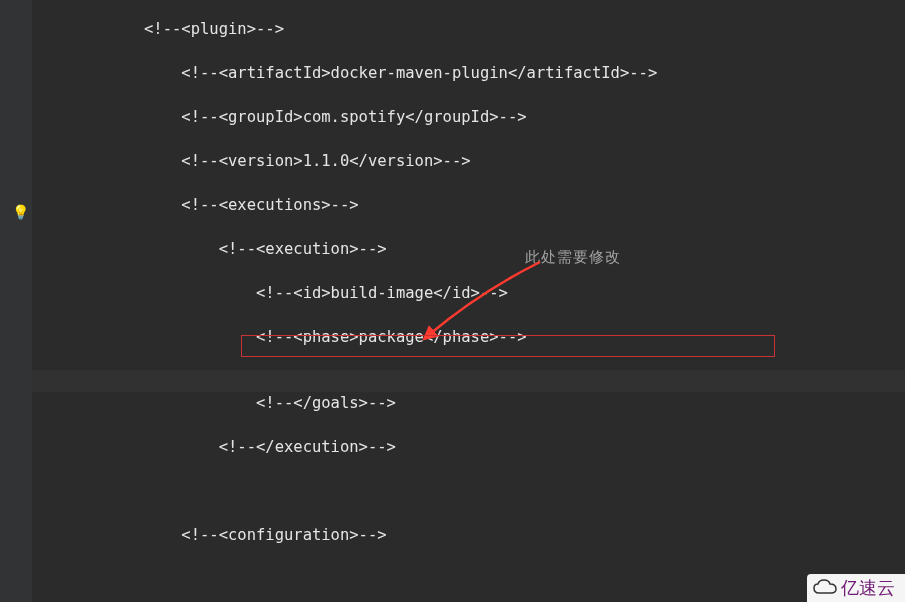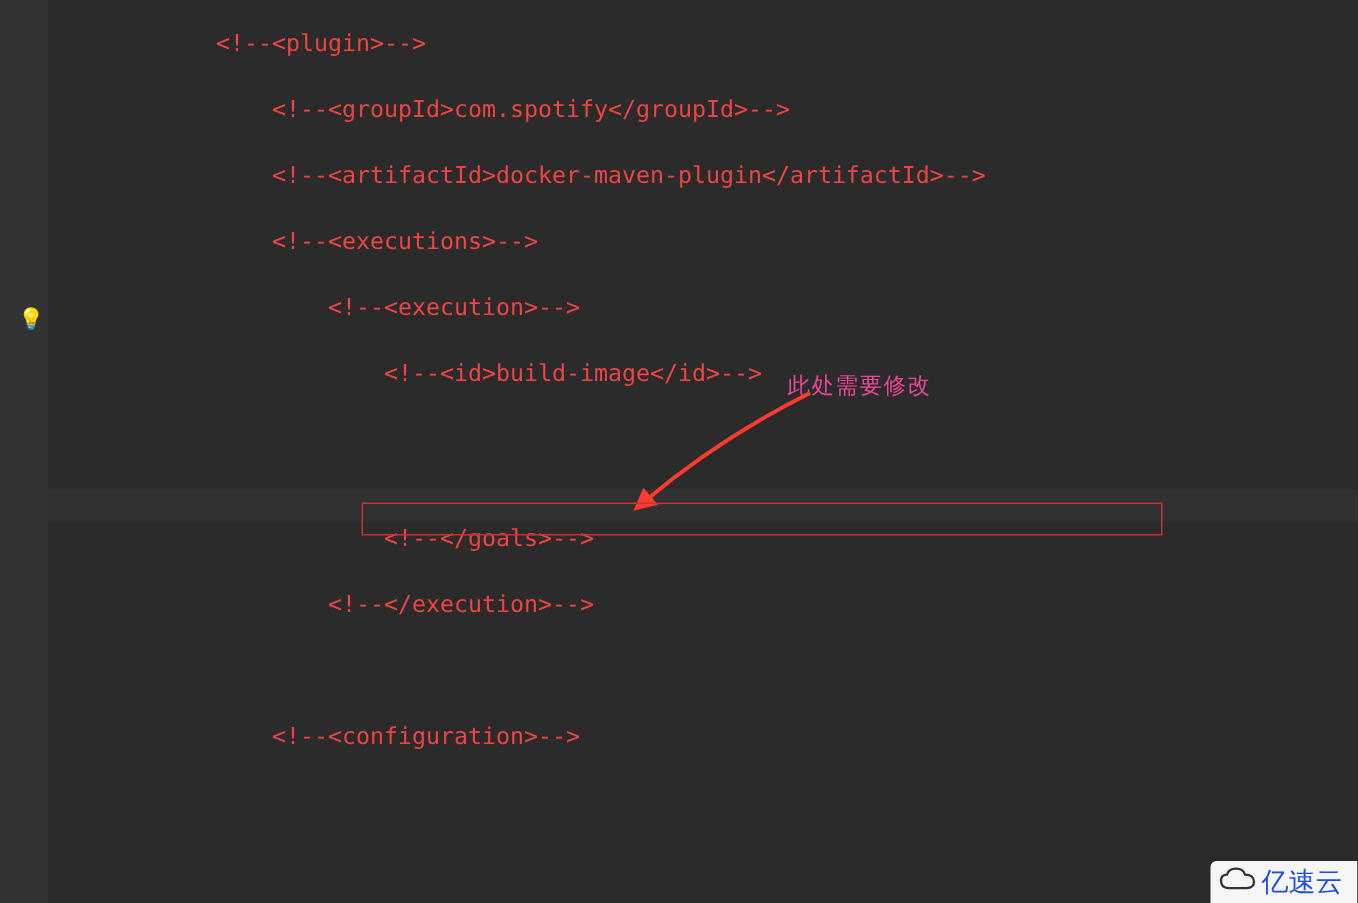--- a/index.html
+++ b/index.html
@@ -30,31 +30,31 @@
   }
   .code-area {
     position: absolute;
     left: 32px;
     top: -4px;
     right: 0;
     line-height: 22px;
     white-space: pre;
   }
   .line { height: 22px; }
-  .cl { color: #ef4444; }
+  .cl { color: #e5e5e5; }
   .hl-line {
     background: rgba(50,50,50,0.9);
     display: inline-block;
     width: 100%;
   }
   .annotation {
     position: absolute;
     left: 525px;
     top: 248px;
-    color: #ec4899;
+    color: #a3a3a3;
     font-family: sans-serif;
     font-size: 15px;
     letter-spacing: 1px;
   }
   .arrow {
     position: absolute;
     left: 420px;
     top: 252px;
     width: 130px;
     height: 90px;
@@ -68,46 +68,47 @@
     height: 22px;
     border: 1px solid #c83232;
     box-sizing: border-box;
     pointer-events: none;
   }
   .watermark {
     position: absolute;
     right: 0;
     bottom: 0;
     background: #f5f5f5;
-    color: #1d4ed8;
+    color: #701a75;
     font-family: sans-serif;
     font-size: 18px;
     padding: 2px 10px 2px 6px;
     display: flex;
-    align-items: center;
+    align-items: flex-end;
     gap: 4px;
     border-top-left-radius: 4px;
   }
   .watermark .cloud { font-size: 18px; }
 </style>
 </head>
 <body>
 
 <div class="gutter">
   <span class="bulb">💡</span>
 </div>
 
 <div class="code-area">
 <div class="line"><span>            </span><span class="cl">&lt;!--&lt;plugin&gt;--&gt;</span></div>
+<div class="line"><span>                </span><span class="cl">&lt;!--&lt;artifactId&gt;docker-maven-plugin&lt;/artifactId&gt;--&gt;</span></div>
 <div class="line"><span>                </span><span class="cl">&lt;!--&lt;groupId&gt;com.spotify&lt;/groupId&gt;--&gt;</span></div>
-<div class="line"><span>                </span><span class="cl">&lt;!--&lt;artifactId&gt;docker-maven-plugin&lt;/artifactId&gt;--&gt;</span></div>
+<div class="line"><span>                </span><span class="cl">&lt;!--&lt;version&gt;1.1.0&lt;/version&gt;--&gt;</span></div>
 <div class="line"><span>                </span><span class="cl">&lt;!--&lt;executions&gt;--&gt;</span></div>
 <div class="line"><span>                    </span><span class="cl">&lt;!--&lt;execution&gt;--&gt;</span></div>
 <div class="line"><span>                        </span><span class="cl">&lt;!--&lt;id&gt;build-image&lt;/id&gt;--&gt;</span></div>
-<div class="line"><span>                        </span></div>
+<div class="line"><span>                        </span><span class="cl">&lt;!--&lt;phase&gt;package&lt;/phase&gt;--&gt;</span></div>
 <div class="line hl-line"><span>                            </span></div>
 <div class="line"><span>                        </span><span class="cl">&lt;!--&lt;/goals&gt;--&gt;</span></div>
 <div class="line"><span>                    </span><span class="cl">&lt;!--&lt;/execution&gt;--&gt;</span></div>
 <div class="line"><span>                </span></div>
 <div class="line"><span>                </span><span class="cl">&lt;!--&lt;configuration&gt;--&gt;</span></div>
 
 
 
 
 

